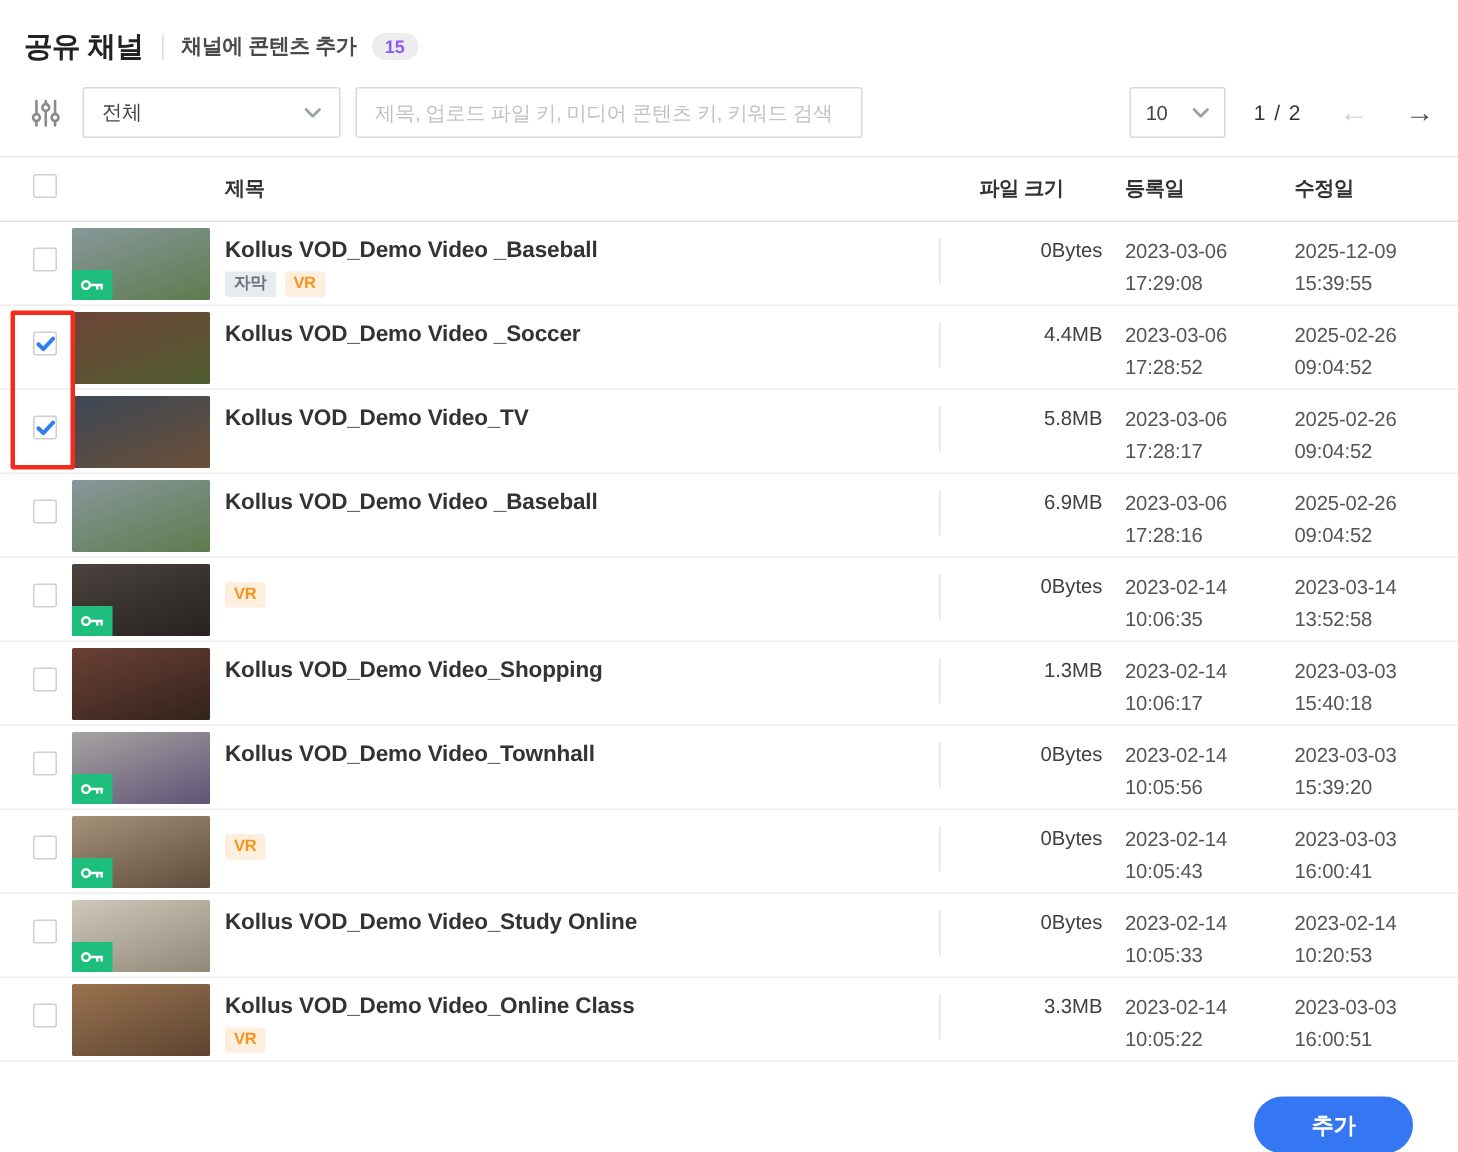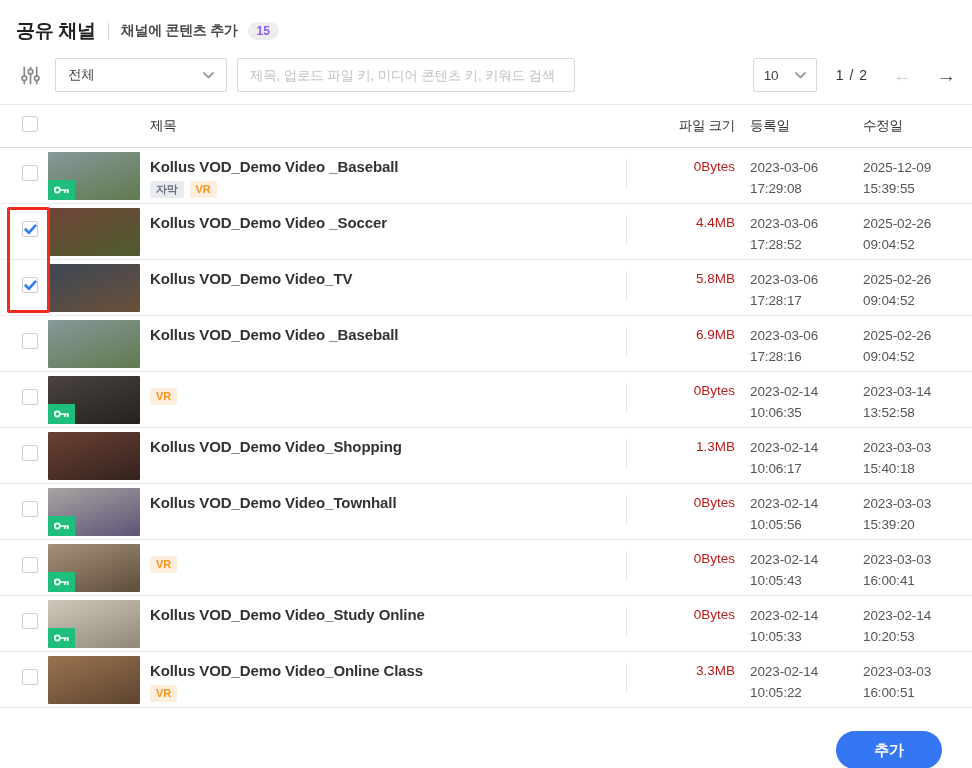--- a/index.html
+++ b/index.html
@@ -25,40 +25,40 @@
   .pager { margin-left:auto; display:flex; align-items:center;padding-left:29px; }
   .pagesize-select { width:64px; padding:0 10px; }
   .page-indicator { font-size:14px; color:#333; margin-left:19px; letter-spacing:1px; }
   .arrow { font-size:19px; line-height:1; margin-left:25px; cursor:pointer; font-weight:400; }
   .arrow.prev { color:#C9CDD2; }
   .arrow.next { color:#4a4a4a; }
 
   
   .grid-row { display:grid; grid-template-columns:48px 102px 477px 116px 120px 1fr; }
   .table-head { height:43px; align-items:center; border-bottom:1px solid #E0E0E0; }
-  .th { font-size:13.5px; font-weight:400; color:#333; letter-spacing:-0.3px; }
-  .th-size { text-align:right; padding-right:8px; }
+  .th { font-size:13.5px; font-weight:700; color:#333; letter-spacing:-0.3px; }
+  .th-size { text-align:center; padding-right:8px; }
   .th-created { padding-left:7px; }
   .checkbox { display:inline-block; width:16px; height:16px; border:1px solid #CFCFCF; border-radius:2px; background:#fff; margin-left:22px; cursor:pointer; position:relative; }
   .checkbox svg { position:absolute; left:1px; top:2px; display:none; }
   .checkbox.checked svg { display:block; }
 
   .row { height:56px; border-bottom:1px solid #ECECEC; position:relative; }
   .c-check { padding-top:17px; }
   .table-head .c-check { padding-top:0; }
   .thumb { width:92px; height:48px; margin-top:4px; border-radius:1px; position:relative; overflow:hidden; cursor:pointer; }
   .keybadge { position:absolute; left:0; bottom:0; width:27px; height:20px; background:#1EBE7C; display:flex; align-items:center; justify-content:center; }
   .c-title { padding-top:10px; position:relative; }
   .c-title::after { content:""; position:absolute; right:0; top:11px; width:1px; height:30px; background:#E3E3E3; }
   .v-title { font-size:15px; font-weight:700; color:#333; letter-spacing:-0.1px; cursor:pointer; }
   .tags { margin-top:6px; display:flex; }
   .tag { font-size:11px; font-weight:700; padding:3px 6px; border-radius:2px; margin-right:6px; line-height:1; letter-spacing:-0.2px; }
   .tag-gray { background:#E8EBEF; color:#6B7380; }
   .tag-orange { background:#FDEEDD; color:#F7941D; }
-  .c-size { padding-top:11px; text-align:right; padding-right:8px; font-size:13.5px; color:#b91c1c; }
+  .c-size { padding-top:11px; text-align:right; padding-right:8px; font-size:13.5px; color:#404040; }
   .c-date { padding-top:9px; padding-left:7px; font-size:13.5px; color:#555; line-height:21px; letter-spacing:-0.1px; }
   .c-date span { display:block; }
   .c-mod { padding-left:0; }
 
   
   .annotation-rect { position:absolute; left:7px; top:207px; width:43px; height:106px; border:3px solid #F42A1C; border-radius:2px; pointer-events:none; z-index:10; }
 
   
   .page-footer { height:61px; display:flex; justify-content:flex-end; align-items:flex-end; padding-right:30px; }
   .add-button { width:106px; height:38px; border:none; border-radius:19px; background:#3577F3; color:#fff; font-size:15px; font-weight:700; font-family:"Liberation Sans", sans-serif; cursor:pointer; letter-spacing:-0.3px; }

